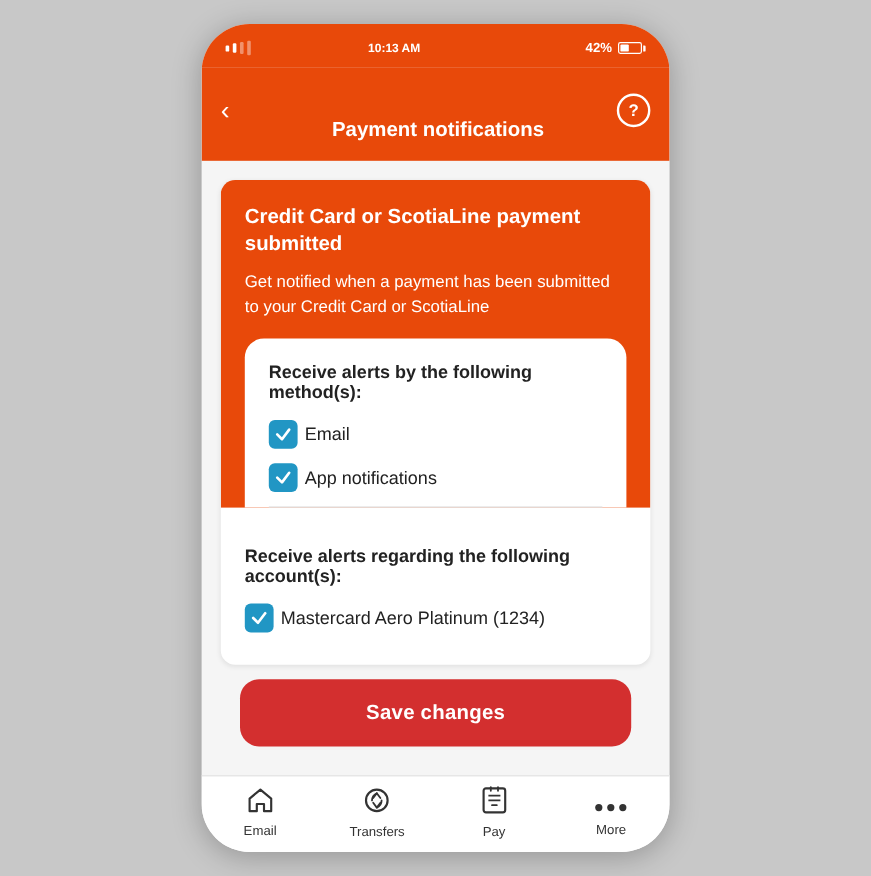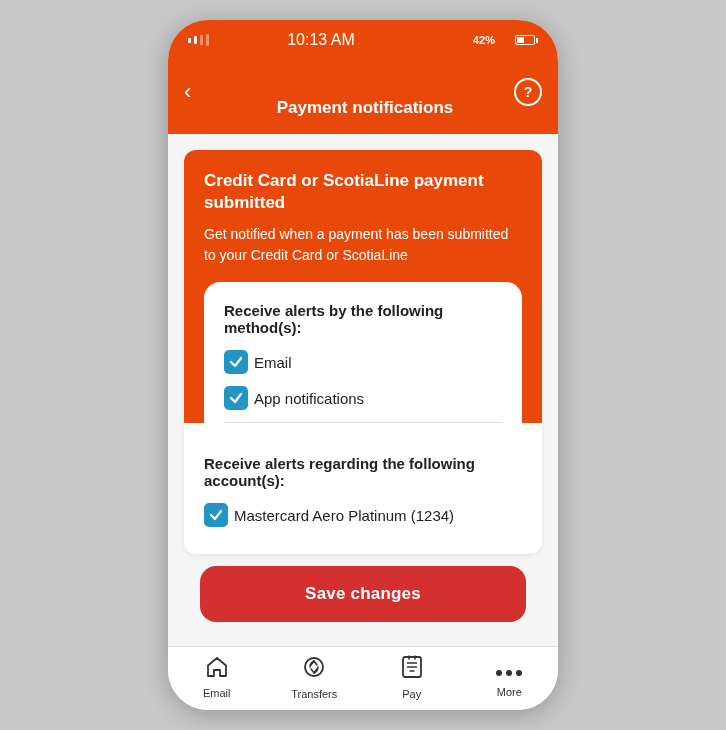--- a/index.html
+++ b/index.html
@@ -32,22 +32,22 @@
       justify-content: space-between;
       align-items: center;
       padding: 10px 20px 6px 20px;
       color: white;
       font-size: 12px;
       font-weight: 600;
       min-height: 36px;
     }
     .status-left { display: flex; align-items: center; gap: 3px; }
     .signal-bar { background: white; border-radius: 1px; width: 3px; }
-    .status-center { font-size: 16px; font-weight: 400; }
-    .status-right { display: flex; align-items: center; gap: 20px; font-size: 11px; margin-left: 40px; }
+    .status-center { font-size: 10px; font-weight: 700; }
+    .status-right { display: flex; align-items: center; gap: 5px; font-size: 11px; margin-left: 40px; }
     .battery-icon {
       display: inline-flex;
       align-items: center;
       gap: 1px;
     }
     .battery-body {
       width: 20px; height: 10px; border: 1.5px solid white; border-radius: 2px; position: relative;
       display: flex; align-items: center; padding: 1px;
     }
     .battery-fill { height: 100%; width: 42%; background: white; border-radius: 1px; }

